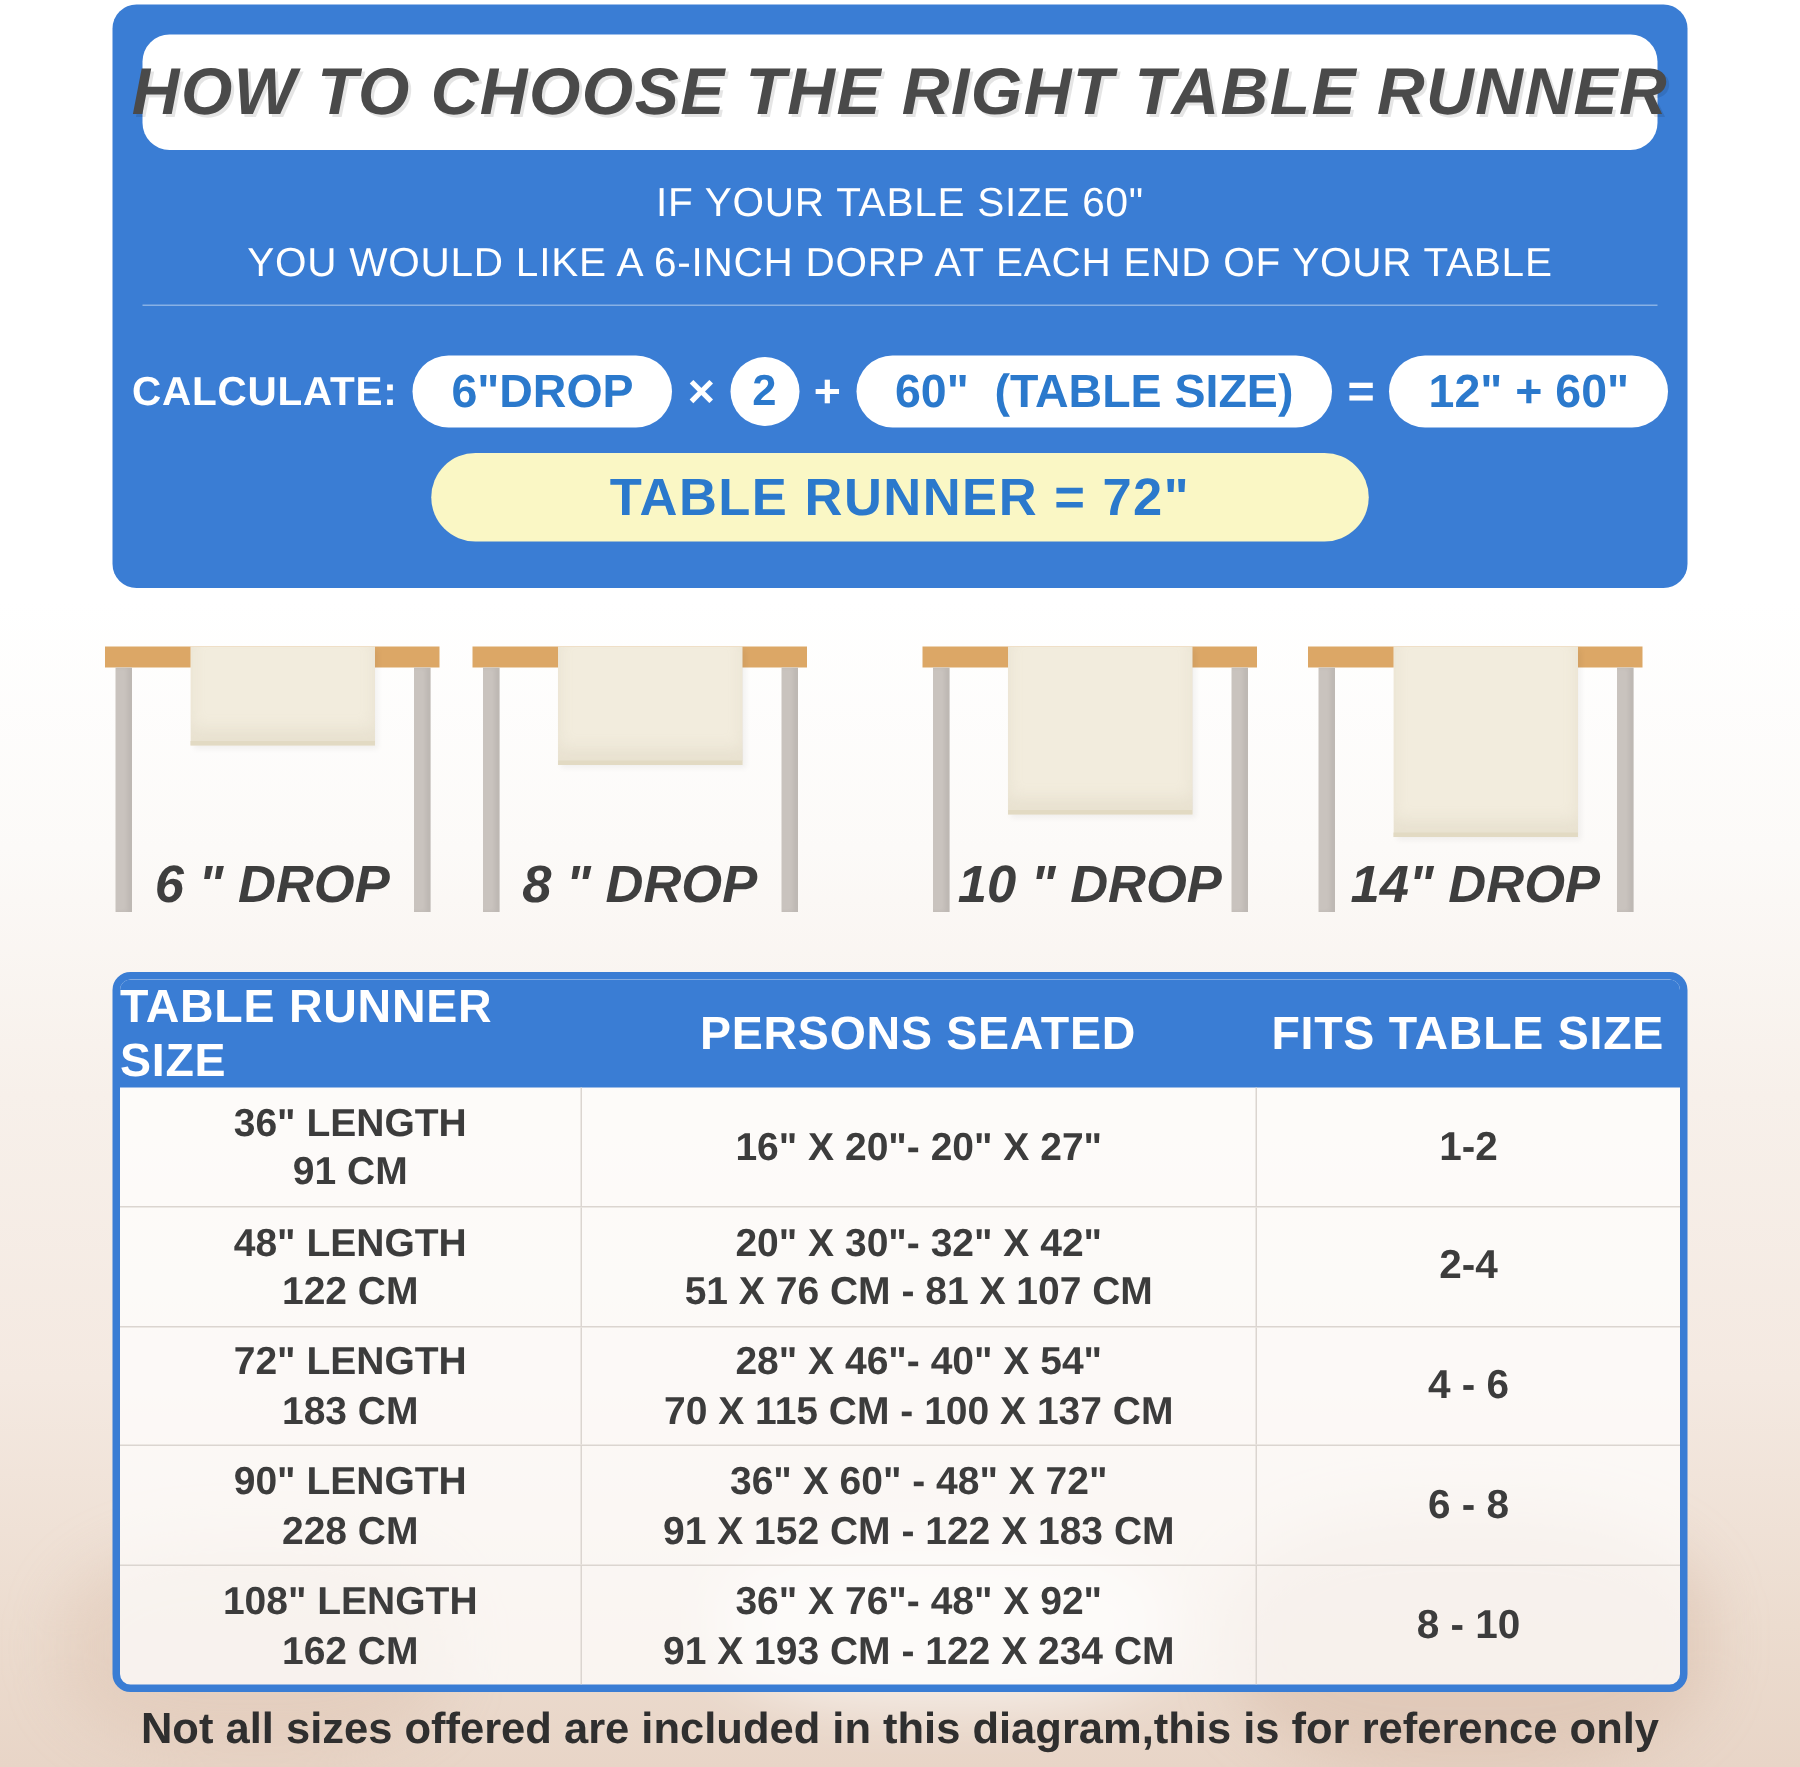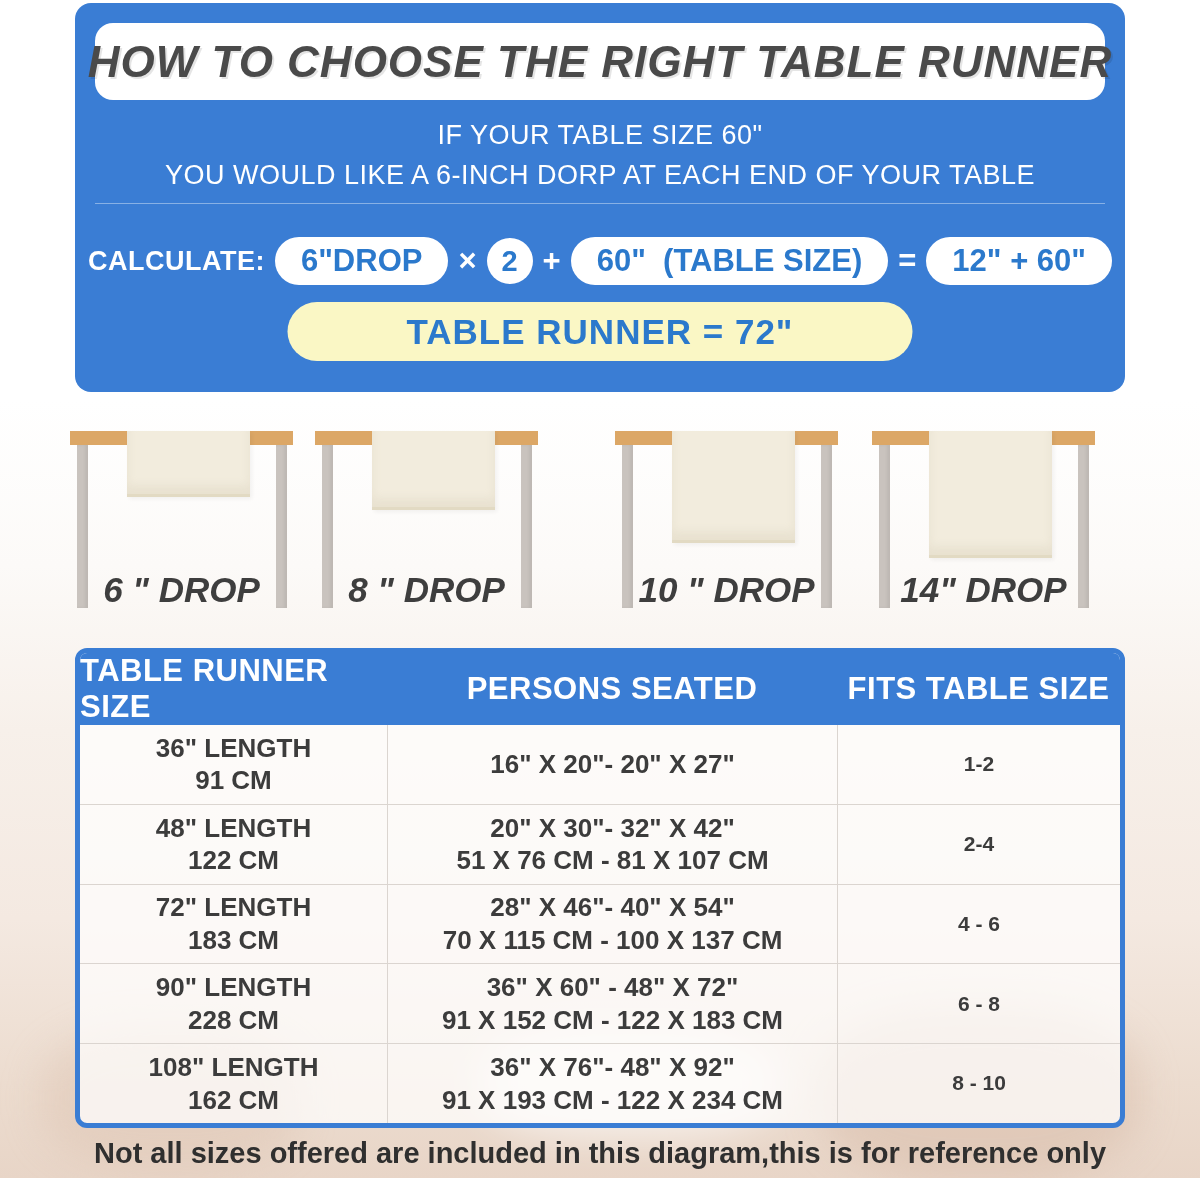--- a/index.html
+++ b/index.html
@@ -97,21 +97,21 @@
     color:#fff; font-size:31px; font-weight:bold; letter-spacing:0.5px;
   }
   .st-body { display:flex; flex-direction:column; height:398px; }
   .st-row { flex:1; display:grid; grid-template-columns:307px 450px 283px; }
   .st-row + .st-row { border-top:1px solid #DBD5D0; }
   .st-cell {
     display:flex; flex-direction:column; align-items:center; justify-content:center;
     color:#3C3C3C; font-size:26px; font-weight:bold; line-height:1.25; text-align:center; white-space:pre;
   }
   .st-cell.c2, .st-cell.c3 { border-left:1px solid #DBD5D0; }
-  .st-cell.c3 { font-size:21px; }
+  .st-cell.c3 { font-size:27px; }
 
   .footnote {
     position:absolute; left:0; top:1137px; width:100%; text-align:center;
     font-size:29px; font-weight:bold; color:#2F2F2F;
   }
 </style>
 </head>
 <body>
 
 <div class="page">

